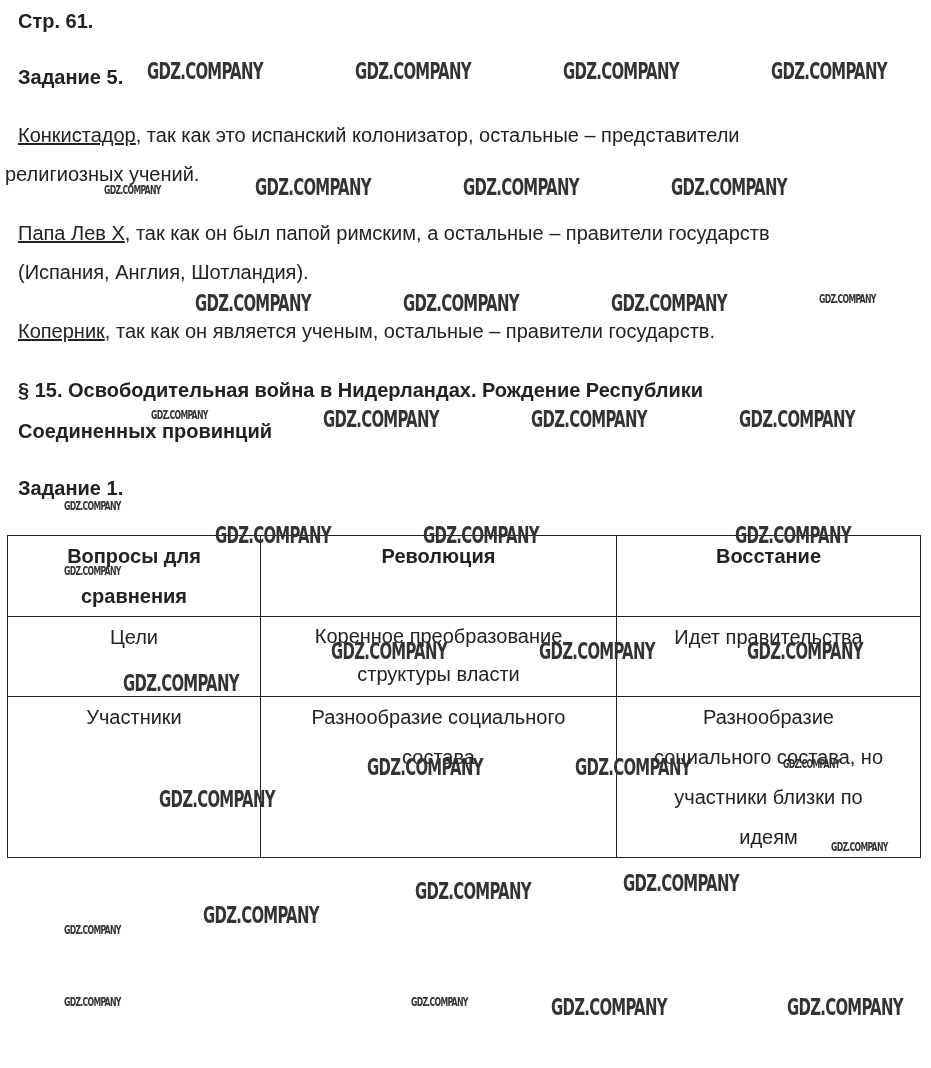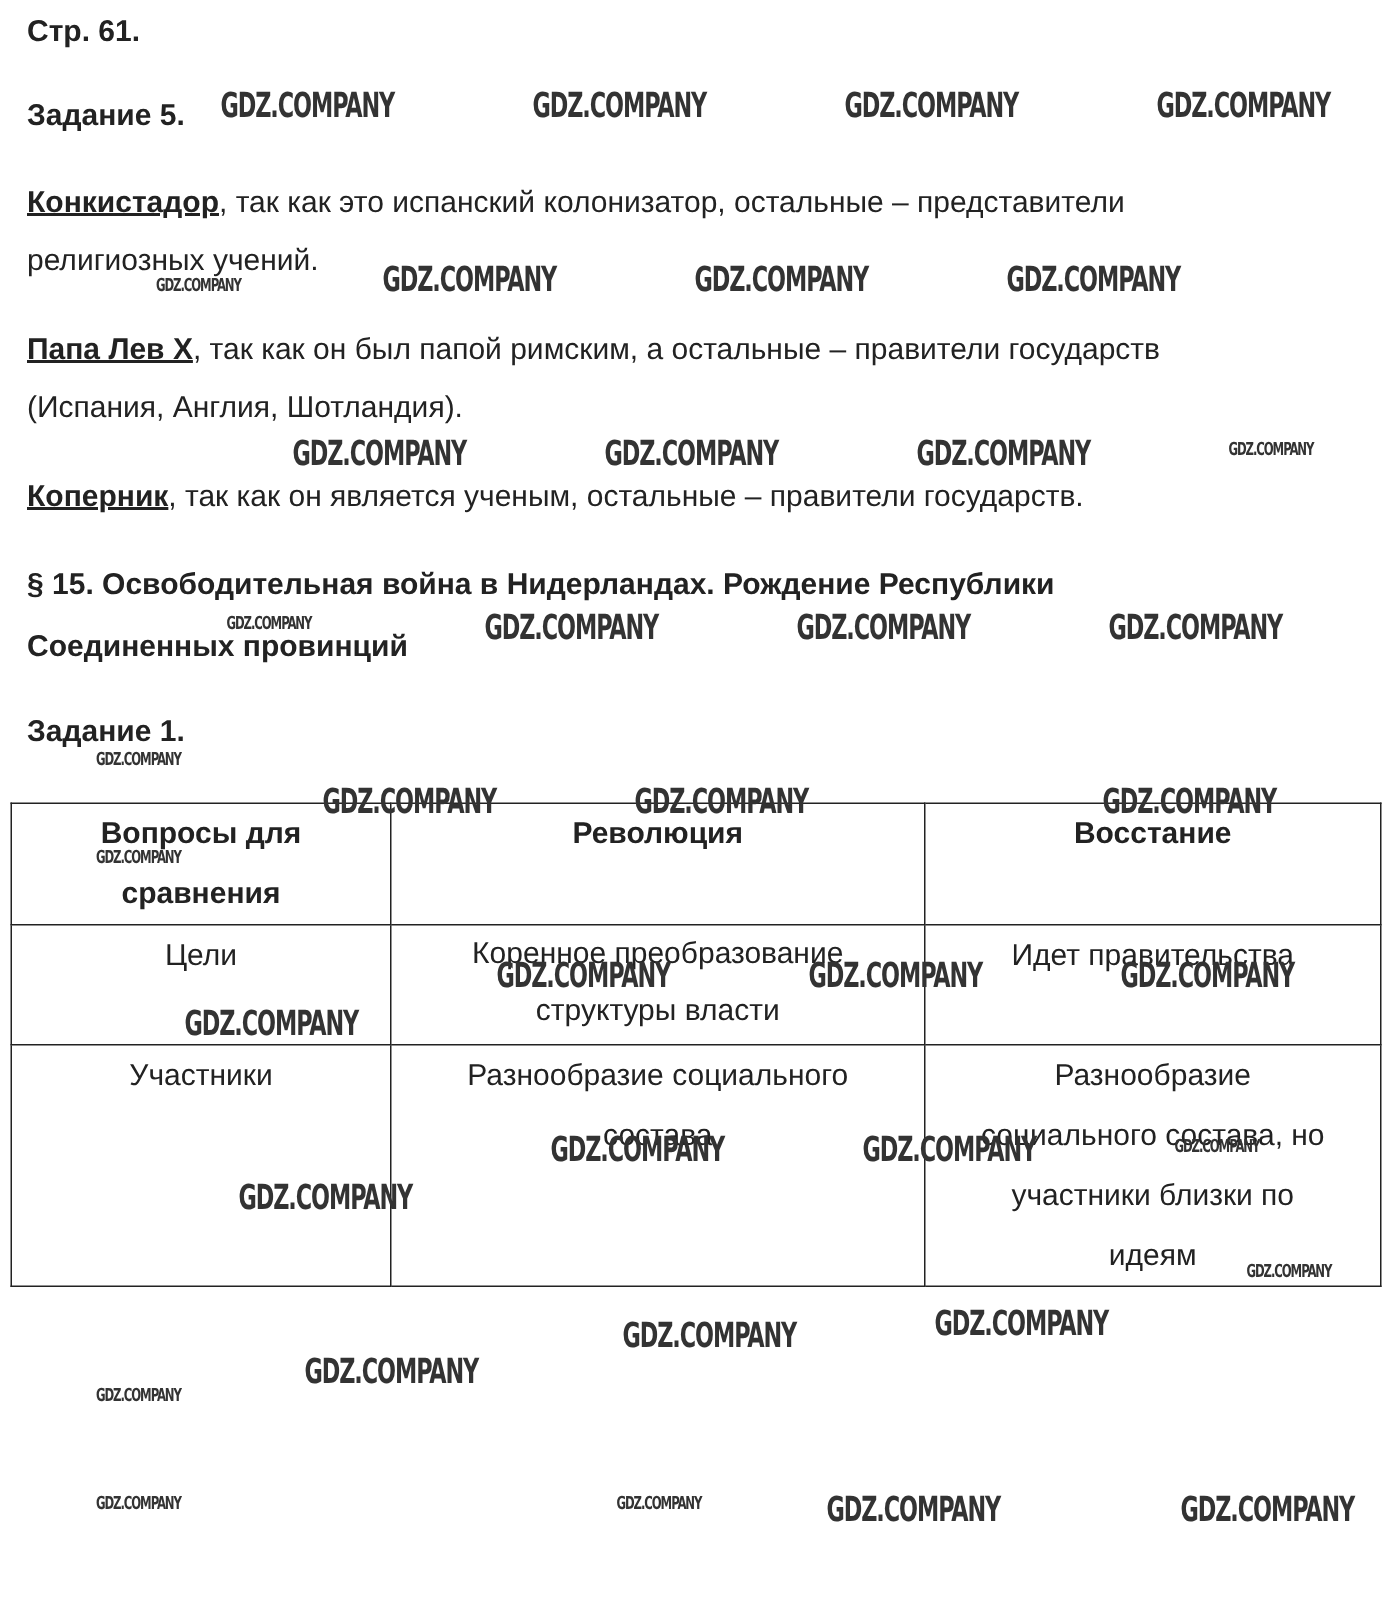--- a/index.html
+++ b/index.html
@@ -3,21 +3,21 @@
   <meta charset="utf-8">
   <style>
     html, body { margin: 0; padding: 0; background: #ffffff; }
     body {
       width: 931px; height: 1068px; position: relative; overflow: hidden;
       font-family: "Liberation Sans", sans-serif; color: #222222;
     }
     .abs { position: absolute; white-space: nowrap; }
     .h-bold { font-weight: bold; font-size: 20px; }
     .para { font-size: 20px; }
-    .u { text-decoration: underline; font-weight: bold; }
+    .u { text-decoration: underline; }
     .wm {
       position: absolute; white-space: nowrap;
       font-family: "DejaVu Sans Condensed", "DejaVu Sans", sans-serif;
       font-stretch: condensed; color: #333333; letter-spacing: -1px;
       transform: scaleX(0.72); transform-origin: left top;
     }
     .wm.big { font-size: 23px; }
     .wm.small { font-size: 12px; }
 
     table.cmp {
@@ -37,21 +37,21 @@
 </head>
 <body>
 
 <div class="abs h-bold" style="left:18px; top:10px;">Стр. 61.</div>
 
 <div class="abs h-bold" style="left:18px; top:66px;">Задание 5.</div>
 
 <div class="abs para" style="left:18px; top:124px;">
   <span class="u">Конкистадор</span><span>, так как это испанский колонизатор, остальные – представители</span>
 </div>
-<div class="abs para" style="left:18px; top:163px;">религиозных учений.</div>
+<div class="abs para" style="left:5px; top:163px;">религиозных учений.</div>
 
 <div class="abs para" style="left:18px; top:222px;">
   <span class="u">Папа Лев X</span><span>, так как он был папой римским, а остальные – правители государств</span>
 </div>
 <div class="abs para" style="left:18px; top:261px;">(Испания, Англия, Шотландия).</div>
 
 <div class="abs para" style="left:18px; top:320px;">
   <span class="u">Коперник</span><span>, так как он является ученым, остальные – правители государств.</span>
 </div>
 

